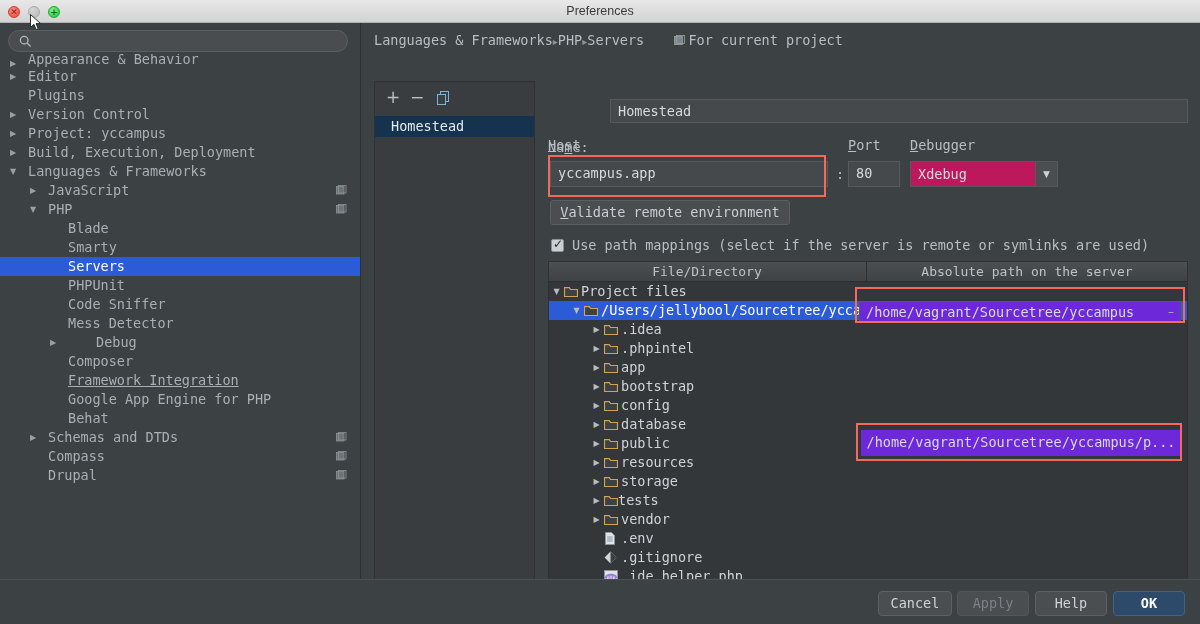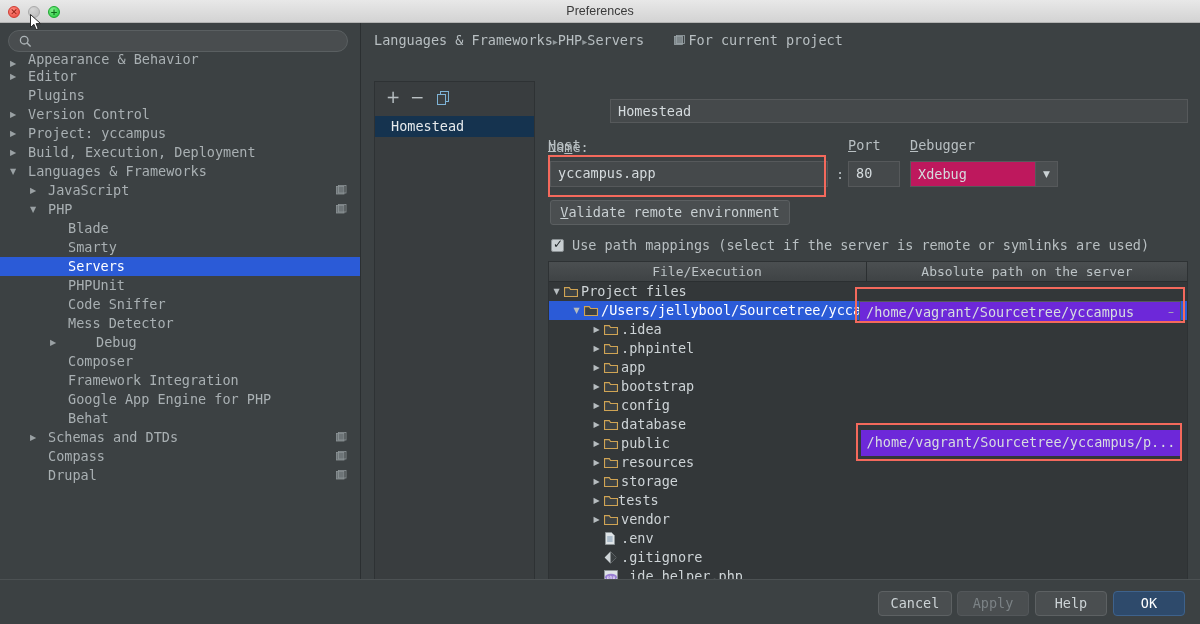--- a/index.html
+++ b/index.html
@@ -245,21 +245,21 @@
     background: #3c4143;
     border-top: 1px solid #4c5153;
   }
   .dlgbtn {
     position: absolute; top: 11px; height: 25px;
     background: #4a4e50; border: 1px solid #5d6163; border-radius: 4px;
     font-size: 13.5px; color: #ccd3d6;
     text-align: center; line-height: 23px;
   }
   .dlgbtn.disabled { color: #7b8285; border-color: #53575a; }
-  .dlgbtn.primary { background: #2e4a6b; border-color: #3e628c; color: #ffffff; }
+  .dlgbtn.primary { background: #2e4a6b; border-color: #3e628c; color: #ffffff; font-weight: bold; }
 
   
   .cursor {
     position: absolute; left: 30px; top: 14px;
     width: 12px; height: 18px;
   }
 </style>
 </head>
 <body>
 
@@ -352,21 +352,21 @@
             <span class="tlabel" style="left: 68px;">Mess Detector</span>
           </div>
           <div class="trow">
             <span class="arrow" style="left: 48px;">▶</span>
             <span class="tlabel" style="left: 68px; margin-left: 28px;">Debug</span>
           </div>
           <div class="trow">
             <span class="tlabel" style="left: 68px;">Composer</span>
           </div>
           <div class="trow">
-            <span class="tlabel" style="left: 68px;">Framework Integration</span>
+            <span class="tlabel" style="left: 68px; text-decoration: underline;">Framework Integration</span>
           </div>
           <div class="trow">
             <span class="tlabel" style="left: 68px;">Google App Engine for PHP</span>
           </div>
           <div class="trow">
             <span class="tlabel" style="left: 68px;">Behat</span>
           </div>
           <div class="trow">
             <span class="arrow" style="left: 28px;">▶</span>
             <span class="tlabel" style="left: 48px;">Schemas and DTDs</span>
@@ -456,21 +456,21 @@
           <div class="sdot" style="left:3px;top:8px"></div>
         <div class="sdot" style="left:0;top:12px"></div>
           <div class="sdot" style="left:3px;top:12px"></div>
         <div class="sdot" style="left:0;top:16px"></div>
           <div class="sdot" style="left:3px;top:16px"></div>
       </div>
     </div>
 
     <div class="maptable" style="left:548px; top:238px; width:640px; height:338px;">
       <div class="mt-head">
-        <div class="mt-h1">File/Execution</div>
+        <div class="mt-h1">File/Directory</div>
         <div class="mt-h2">Absolute path on the server</div>
       </div>
       <div class="mt-body" id="map-body">
           <div class="mrow">
             <span class="marrow" style="left: 2px;">▼</span>
             <span class="micon" style="left: 15px;">
               <svg width="14" height="12" viewBox="0 0 14 12" style="margin-top:4px">
                 <path d="M0.5 2 L0.5 10.5 L13.5 10.5 L13.5 3.5 L6.6 3.5 L5.3 1.6 L0.5 1.6 Z" fill="#3c4143" stroke="#d0a454" stroke-width="1.2"></path>
               </svg>
             </span>

